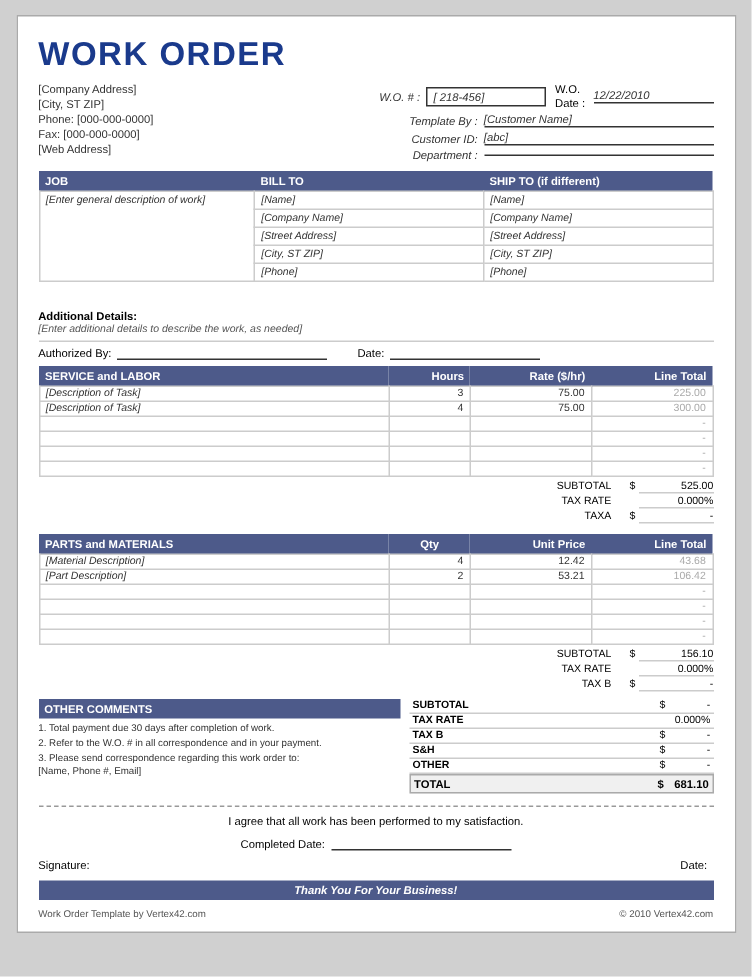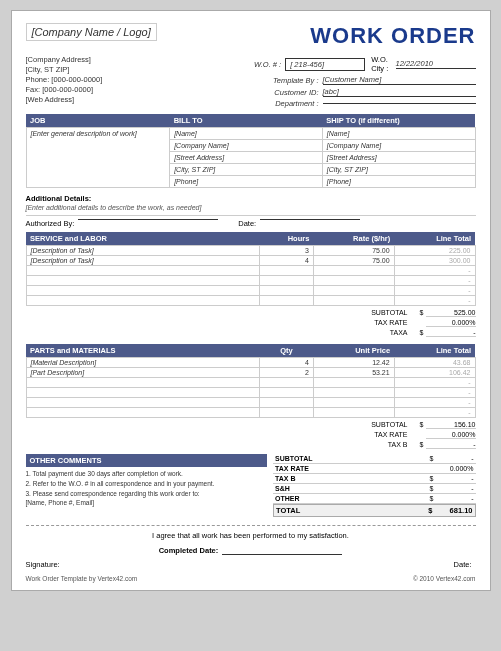--- a/index.html
+++ b/index.html
@@ -76,36 +76,36 @@
       color: #333;
     }
     .wo-num-box {
       border: 1px solid #333;
       padding: 1px 4px;
       font-style: italic;
     }
     
     .auth-row {
       display: flex;
-      align-items: flex-start;
+      align-items: flex-end;
       font-size: 7.5px;
       margin: 3px 0 4px 0;
       border-top: 1px solid #ccc;
       padding-top: 3px;
     }
     .auth-label { margin-right: 4px; }
     .auth-line { border-bottom: 1px solid #333; width: 140px; margin-right: 20px; }
     .date-label { margin-right: 4px; }
     .date-line { border-bottom: 1px solid #333; width: 100px; }
 
     
     .job-table {
       width: 100%;
       border-collapse: collapse;
-      margin-bottom: 6px;
+      margin-bottom: 18px;
     }
     .job-table th {
       background: #4d5a8a;
       color: #fff;
       font-size: 7.5px;
       padding: 2px 4px;
       text-align: left;
       font-weight: bold;
     }
     .job-table td {
@@ -195,21 +195,20 @@
     }
     .satisfaction-text {
       font-size: 7.5px;
       margin-bottom: 6px;
     }
     .completion-row {
       display: flex;
       justify-content: center;
       margin-bottom: 5px;
       font-size: 7.5px;
-      font-weight: bold;
     }
     .completion-label { margin-right: 4px; }
     .completion-line { border-bottom: 1px solid #333; width: 120px; }
     .sig-row {
       display: flex;
       justify-content: space-between;
       font-size: 7.5px;
       margin-bottom: 4px;
     }
     .sig-label { margin-right: 4px; }
@@ -239,54 +238,53 @@
     }
     .totals-row {
       display: flex;
       justify-content: space-between;
       font-size: 7px;
       border-bottom: 1px solid #ccc;
       padding: 1px 2px;
     }
     .totals-label { font-weight: bold; flex: 1; }
     .totals-dollar { width: 12px; text-align: right; }
-    .totals-value { width: 40px; text-align: right; }
+    .totals-value { width: 30px; text-align: right; }
     .totals-total-row {
       display: flex;
       justify-content: flex-end;
       font-size: 7.5px;
       font-weight: bold;
       background: #f0f0f0;
       padding: 1px 2px;
       border: 1px solid #aaa;
     }
   </style>
 </head>
 <body>
 
 <div class="page-wrapper">
 
   <div class="header">
-    <div class="company-name">[Company Name / Logo]</div>
     <div class="work-order-title">WORK ORDER</div>
   </div>
 
   <div class="info-section">
     <div class="info-left">
       <div>[Company Address]</div>
       <div>[City, ST ZIP]</div>
       <div>Phone: [000-000-0000]</div>
       <div>Fax: [000-000-0000]</div>
       <div>[Web Address]</div>
     </div>
     <div class="info-right">
       <div class="info-row">
         <span class="info-label">W.O. # :</span>
         <span class="info-value wo-num-box">[ 218-456]</span>
-        <span style="margin-left:6px;font-size:7.5px;">W.O. City :</span>
+        <span style="margin-left:6px;font-size:7.5px;">W.O. Date :</span>
         <span class="info-value" style="margin-left:4px;">12/22/2010</span>
       </div>
       <div class="info-row">
         <span class="info-label">Template By :</span>
         <span class="info-value">[Customer Name]</span>
       </div>
       <div class="info-row">
         <span class="info-label">Customer ID:</span>
         <span class="info-value">[abc]</span>
       </div>
@@ -525,20 +523,23 @@
     <div class="sig-row">
       <div>
         <span class="sig-label">Signature:</span>
         <span class="sig-line"></span>
       </div>
       <div>
         <span class="sig-label">Date:</span>
         <span class="sig-line"></span>
       </div>
     </div>
+    <div class="footer-bar">
+      <em>Thank You For Your Business!</em>
+    </div>
   </div>
 
   <div class="footer-text">
     <span>Work Order Template by Vertex42.com</span>
     <span>© 2010 Vertex42.com</span>
   </div>
 
 </div>
 
 </body></html>

